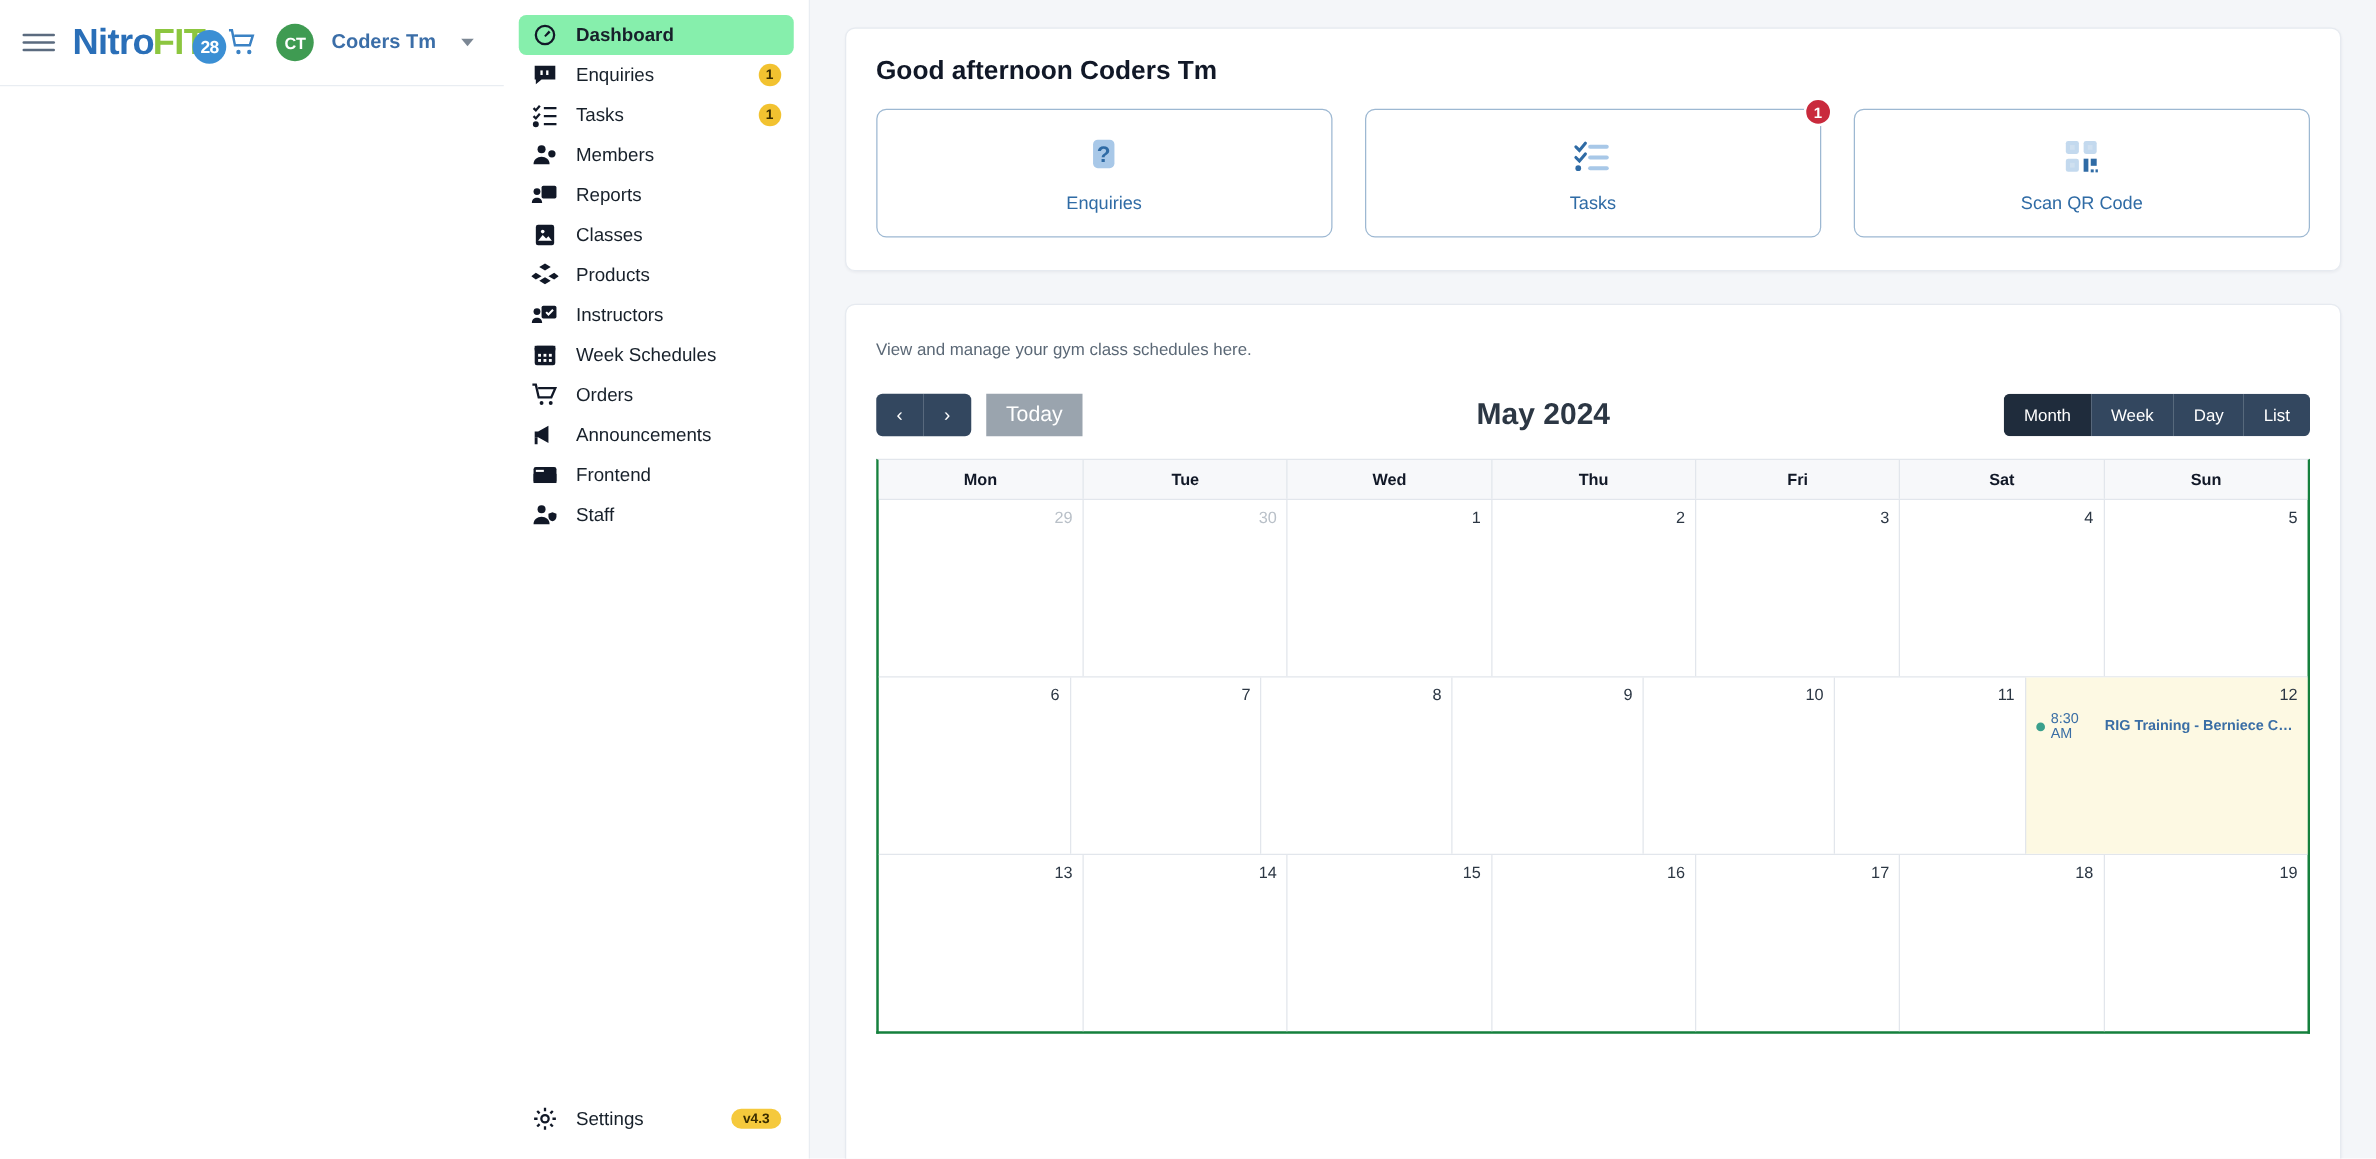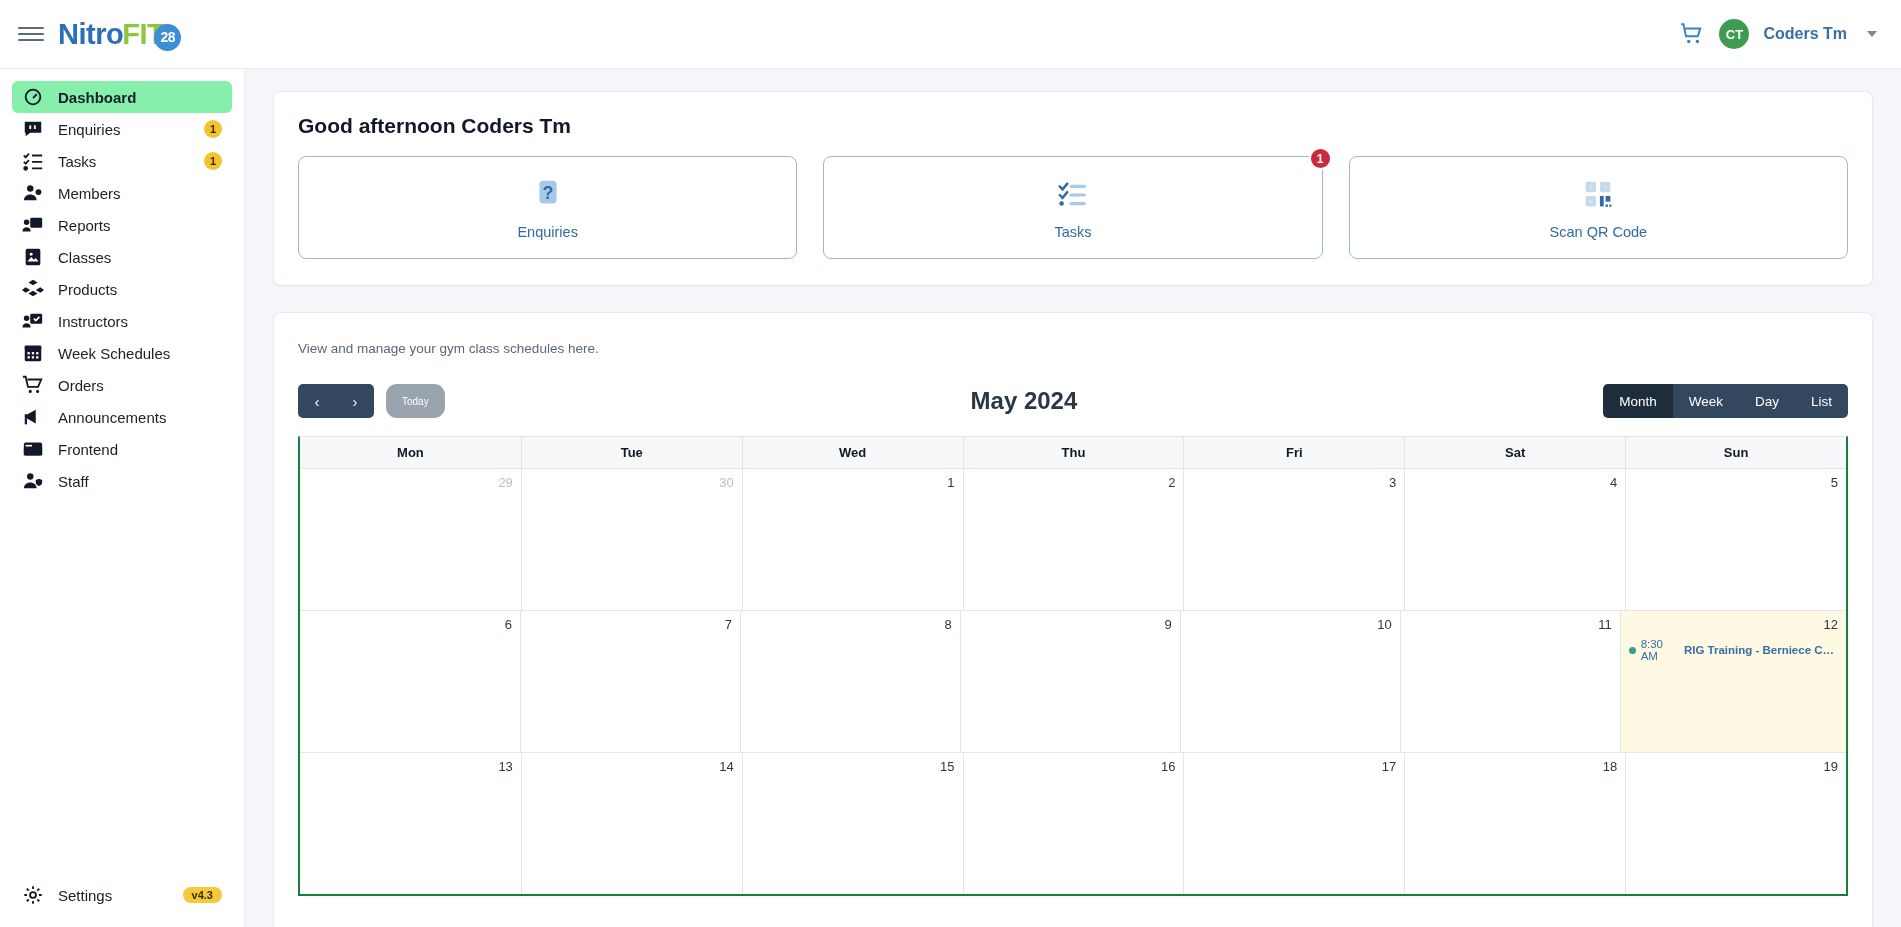--- a/index.html
+++ b/index.html
@@ -3,21 +3,21 @@
 <meta charset="utf-8">
 <style>
   * { box-sizing: border-box; margin: 0; padding: 0; }
   html, body {
     width: 1901px; height: 927px;
     font-family: "Liberation Sans", sans-serif;
     background: #ffffff;
     color: #1f2937;
     overflow: hidden;
   }
-  .app { display: flex; flex-direction: column; width: 1901px; height: 927px; }
+  .app { display: flex; flex-direction: row; width: 1901px; height: 927px; }
 
   
   .topbar {
     height: 69px; min-height: 69px;
     background: #ffffff;
     border-bottom: 1px solid #e9edf2;
     display: flex; align-items: center;
     padding: 0 24px 0 18px;
     position: relative; z-index: 5;
   }
@@ -129,22 +129,22 @@
   .nav-btn {
     background:#33475f; color:#fff;
     border:none; height:34px; width:38px;
     display:flex;align-items:center;justify-content:center;
     cursor:pointer; font-size:15px;
   }
   .nav-btn:first-child { border-radius:5px 0 0 5px; }
   .nav-btn:last-child { border-radius:0 5px 5px 0; }
   .today-btn {
     margin-left:12px; height:34px; padding:0 16px;
-    background:#9aa4ae; color:#fff; border:none; border-radius:11px;
-    font-size:10px; cursor:pointer;
+    background:#9aa4ae; color:#fff; border:none; border-radius:0;
+    font-size:17px; cursor:pointer;
   }
   .cal-title { flex:1; text-align:center; font-size:24px; color:#2c3744; font-weight:700; }
   .view-group { display:flex; border-radius:5px; overflow:hidden; }
   .view-btn {
     background:#33475f; color:#fff; border:none;
     height:34px; padding:0 16px; font-size:13.5px; cursor:pointer;
   }
   .view-btn.active { background:#1f2c3c; }
 
   .cal-grid { margin-top: 18px; border:2px solid #15803d; border-top:1px solid #e2e6ec; }

